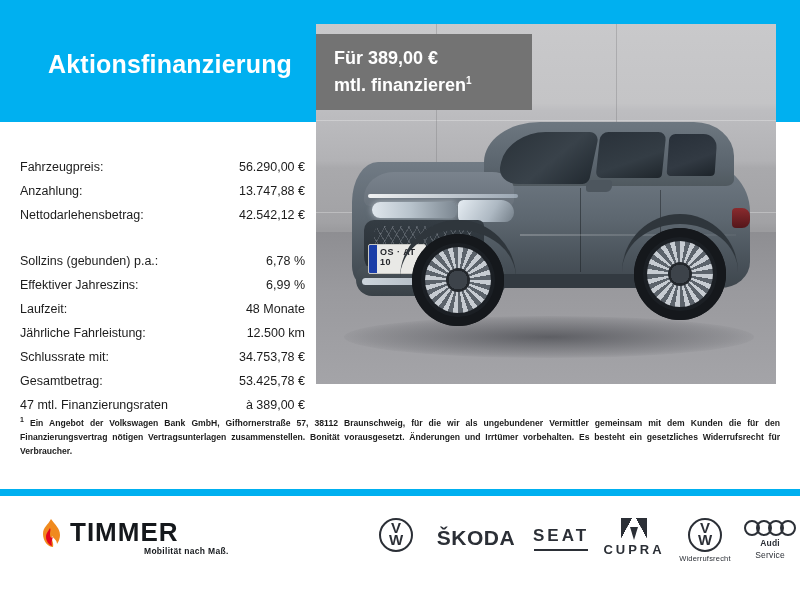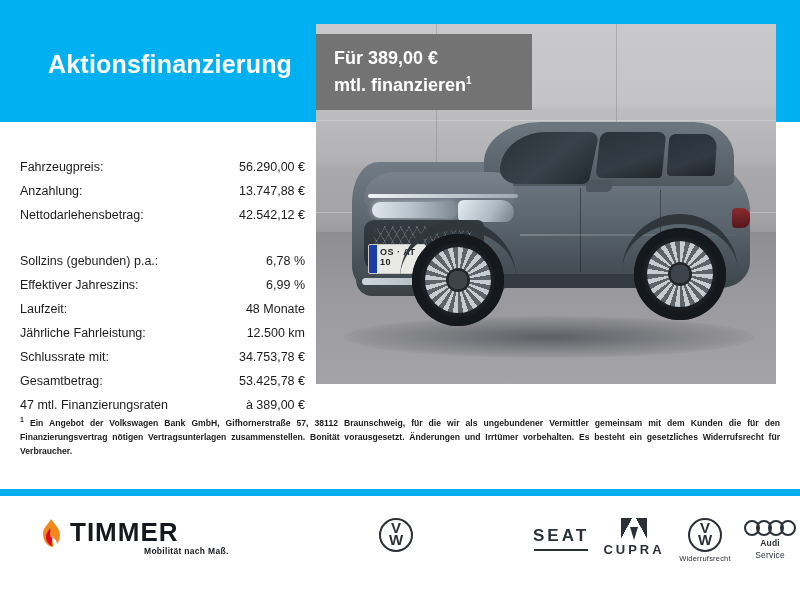--- a/index.html
+++ b/index.html
@@ -474,20 +474,23 @@
     <div class="dealer-name">TIMMER</div>
     <div class="dealer-tag">Mobilität nach Maß.</div>
   </div>
 
   <div class="brands">
 
     <div class="brand" style="left:0; top:10px; width:52px;">
       <div class="vw-ring"></div>
     </div>
 
+    <div class="brand" style="left:60px; top:18px; width:92px;">
+      <div class="brand-word">ŠKODA</div>
+    </div>
 
     <div class="brand" style="left:158px; top:18px; width:66px;">
       <div class="brand-word-sm">SEAT</div>
       <div class="seat-bar"></div>
     </div>
 
     <div class="brand" style="left:228px; top:10px; width:72px;">
       <div class="cupra-mark"></div>
       <div class="brand-word-sm" style="font-size:13px;">CUPRA</div>
     </div>

